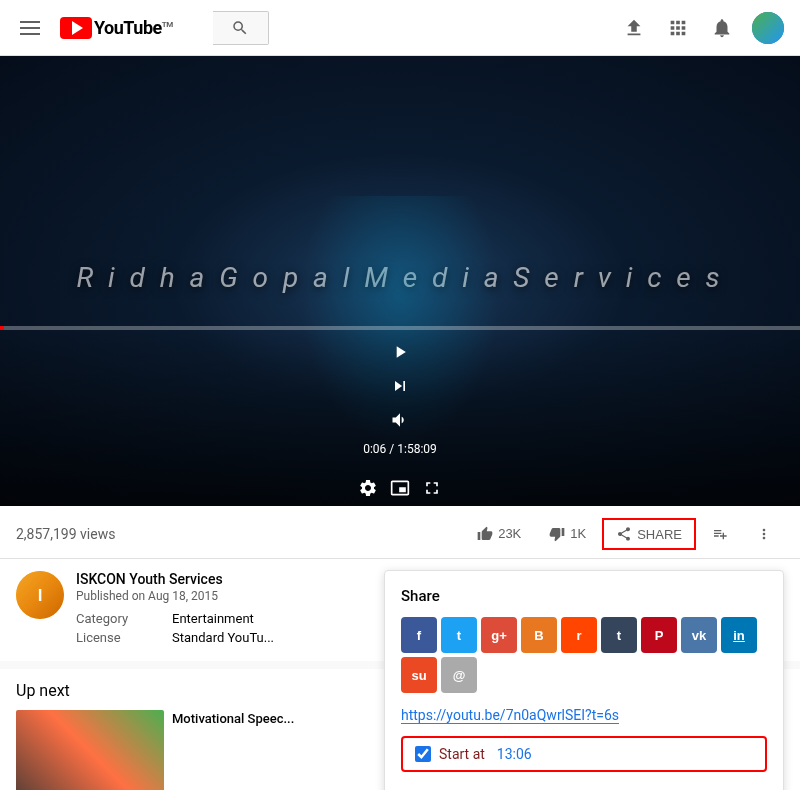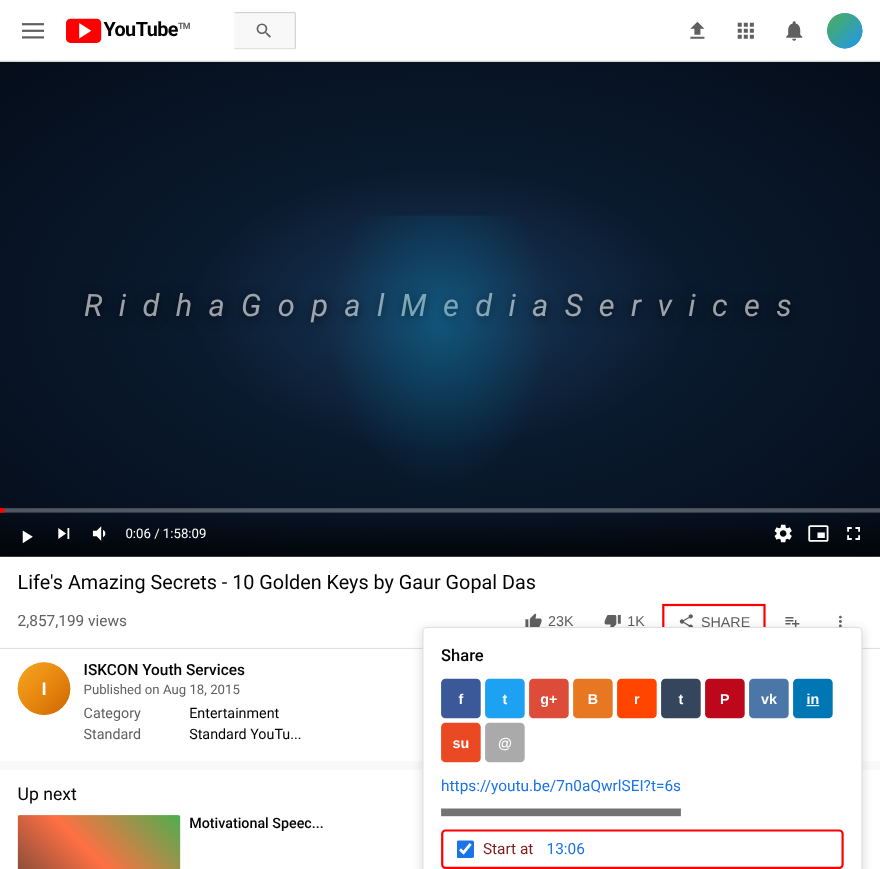--- a/index.html
+++ b/index.html
@@ -53,21 +53,21 @@
     .video-figure {
       position: absolute; bottom: 60px; left: 50%; transform: translateX(-50%);
       width: 200px; height: 250px;
       background: radial-gradient(ellipse at 50% 40%, rgba(0,150,200,0.3) 0%, transparent 70%);
     }
 
     
     .video-controls {
       position: absolute; bottom: 0; left: 0; right: 0;
       background: linear-gradient(transparent, rgba(0,0,0,0.7));
-      padding: 8px 12px 6px; display: flex; align-items: center; gap: 10px;
+      padding: 8px 12px 6px; display: flex; align-items: center; gap: 10px; flex-direction: column;
     }
     .progress-bar-container { position: absolute; top: 0; left: 0; right: 0; height: 4px; cursor: pointer; }
     .progress-bar-bg { width: 100%; height: 4px; background: rgba(255,255,255,0.3); }
     .progress-bar-fill { width: 0.5%; height: 4px; background: #ff0000; }
     .ctrl-btn { background: none; border: none; cursor: pointer; color: white; display: flex; align-items: center; padding: 2px; }
     .ctrl-btn svg { width: 20px; height: 20px; fill: white; }
     .time-display { color: white; font-size: 12px; white-space: nowrap; }
     .ctrl-spacer { flex: 1; }
     .ctrl-right { display: flex; align-items: center; gap: 8px; }
 
@@ -120,21 +120,21 @@
       background: white; border: 1px solid #e0e0e0; border-radius: 4px;
       padding: 16px; width: 400px; box-shadow: 0 2px 10px rgba(0,0,0,0.15); z-index: 100;
     }
     .share-title { font-size: 15px; font-weight: 500; margin-bottom: 12px; color: #030303; }
     .share-icons { display: flex; gap: 4px; margin-bottom: 14px; flex-wrap: wrap; }
     .share-icon-btn {
       width: 36px; height: 36px; border-radius: 4px; border: none; cursor: pointer;
       display: flex; align-items: center; justify-content: center; color: white; font-weight: bold; font-size: 13px;
     }
     .share-link-row { margin-bottom: 12px; }
-    .share-link { color: #1a73e8; font-size: 14px; border-bottom: 7px solid #737373; padding-bottom: 12px; display: inline-block; text-align: right; }
+    .share-link { color: #1a73e8; font-size: 14px; border-bottom: 1px solid #737373; padding-bottom: 0; display: inline-block; text-align: right; }
     .start-at-row {
       display: flex; align-items: center; gap: 8px;
       border: 2px solid #ff0000; border-radius: 4px; padding: 8px 12px;
     }
     .start-checkbox { width: 16px; height: 16px; accent-color: #1a73e8; cursor: pointer; }
     .start-label { font-size: 14px; color: #7f1d1d; }
     .start-time { color: #1a73e8; text-decoration: none; font-size: 14px; margin-left: 4px; }
     .share-actions { display: flex; justify-content: flex-end; gap: 8px; margin-top: 12px; }
     .share-action-btn {
       background: none; border: none; cursor: pointer; color: #606060;
@@ -237,21 +237,20 @@
       <button class="ctrl-btn">
         <svg viewBox="0 0 24 24">
             <path d="M7 14H5v5h5v-2H7v-3zm-2-4h2V7h3V5H5v5zm12 7h-3v2h5v-5h-2v3zM14 5v2h3v3h2V5h-5z"></path>
           </svg>
       </button>
     </div>
   </div>
 </div>
 
 <div class="video-info">
-  <h1 class="video-title">Life's Amazing Secrets - 10 Golden Keys by Gaur Gopal Das</h1>
   <div class="video-meta">
     <span class="view-count">2,857,199 views</span>
     <div class="action-btns">
       <button class="action-btn">
         <svg viewBox="0 0 24 24">
             <path d="M1 21h4V9H1v12zm22-11c0-1.1-.9-2-2-2h-6.31l.95-4.57.03-.32c0-.41-.17-.79-.44-1.06L14.17 1 7.59 7.59C7.22 7.95 7 8.45 7 9v10c0 1.1.9 2 2 2h9c.83 0 1.54-.5 1.84-1.22l3.02-7.05c.09-.23.14-.47.14-.73v-1.91l-.01-.01L23 10z"></path>
           </svg>
         <span class="like-count">23K</span>
       </button>
       <button class="action-btn">
@@ -286,21 +285,21 @@
   </div>
   <div class="channel-info">
     <div class="channel-name">ISKCON Youth Services</div>
     <div class="channel-published">Published on Aug 18, 2015</div>
     <div class="channel-details">
       <div class="channel-detail-row">
         <span class="detail-label">Category</span>
         <span class="detail-value">Entertainment</span>
       </div>
       <div class="channel-detail-row">
-        <span class="detail-label">Standard</span>
+        <span class="detail-label">License</span>
         <span class="detail-value">Standard YouTu...</span>
       </div>
     </div>
   </div>
   <div class="subscribe-area">
     <span class="sub-count">54K</span>
     <div class="bell-icon">
       <svg viewBox="0 0 24 24" width="22" height="22" fill="#606060">
           <path d="M12 22c1.1 0 2-.9 2-2h-4c0 1.1.9 2 2 2zm6-6v-5c0-3.07-1.64-5.64-4.5-6.32V4c0-.83-.67-1.5-1.5-1.5s-1.5.67-1.5 1.5v.68C7.63 5.36 6 7.92 6 11v5l-2 2v1h16v-1l-2-2z"></path>
         </svg>

